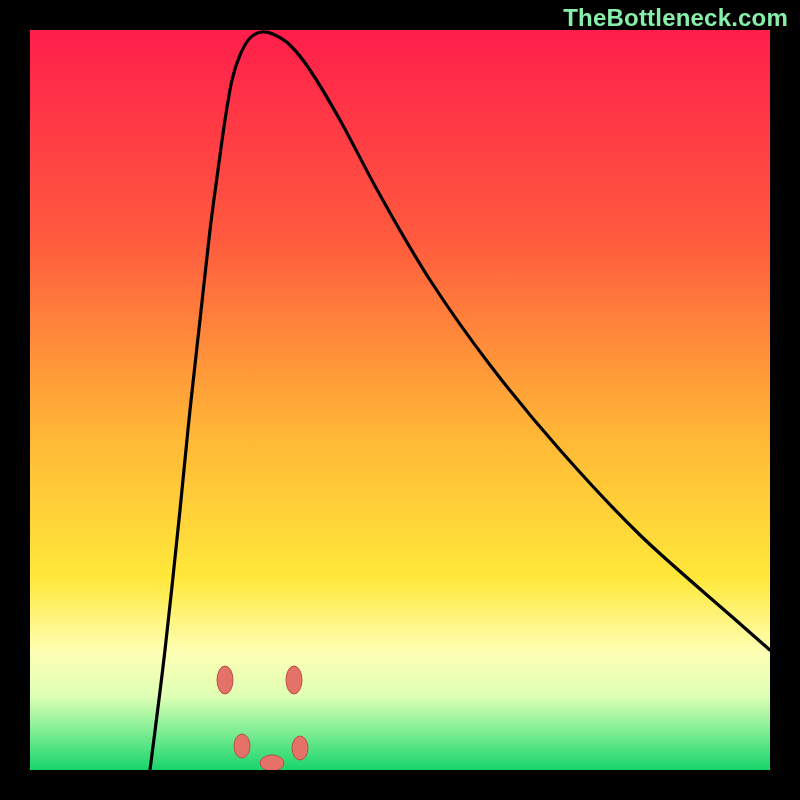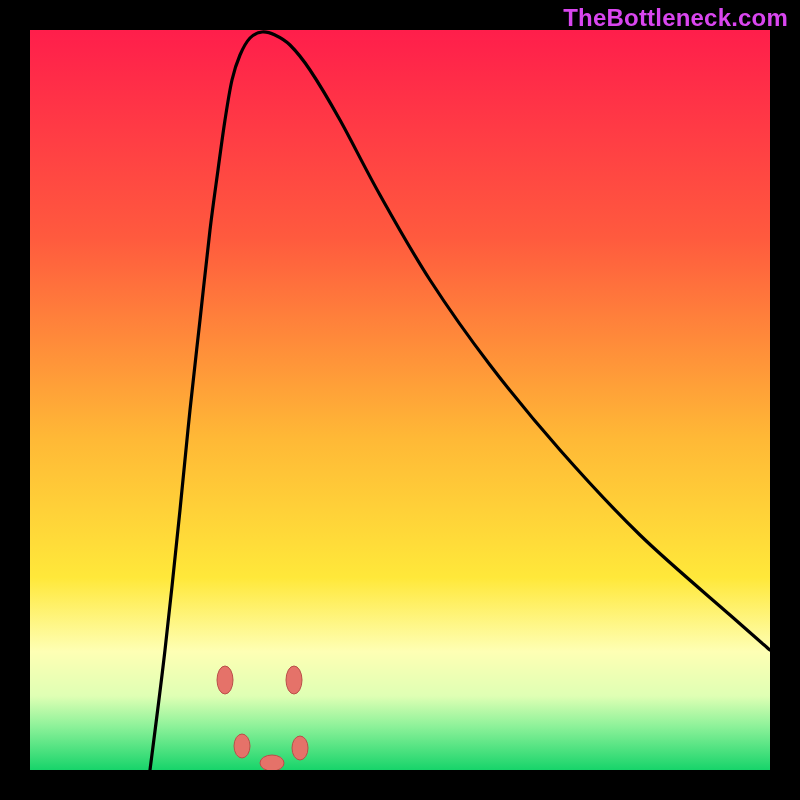--- a/index.html
+++ b/index.html
@@ -25,21 +25,21 @@
     top: 0;
     width: 100%;
     height: 100%;
   }
   .watermark {
     position: absolute;
     top: 4px;
     right: 12px;
     font-size: 24px;
     font-weight: 600;
-    color: #d946ef;
+    color: #86efac;
     letter-spacing: 0.2px;
     user-select: none;
   }
   svg.curve {
     position: absolute;
     left: 0;
     top: 0;
     width: 100%;
     height: 100%;
   }

